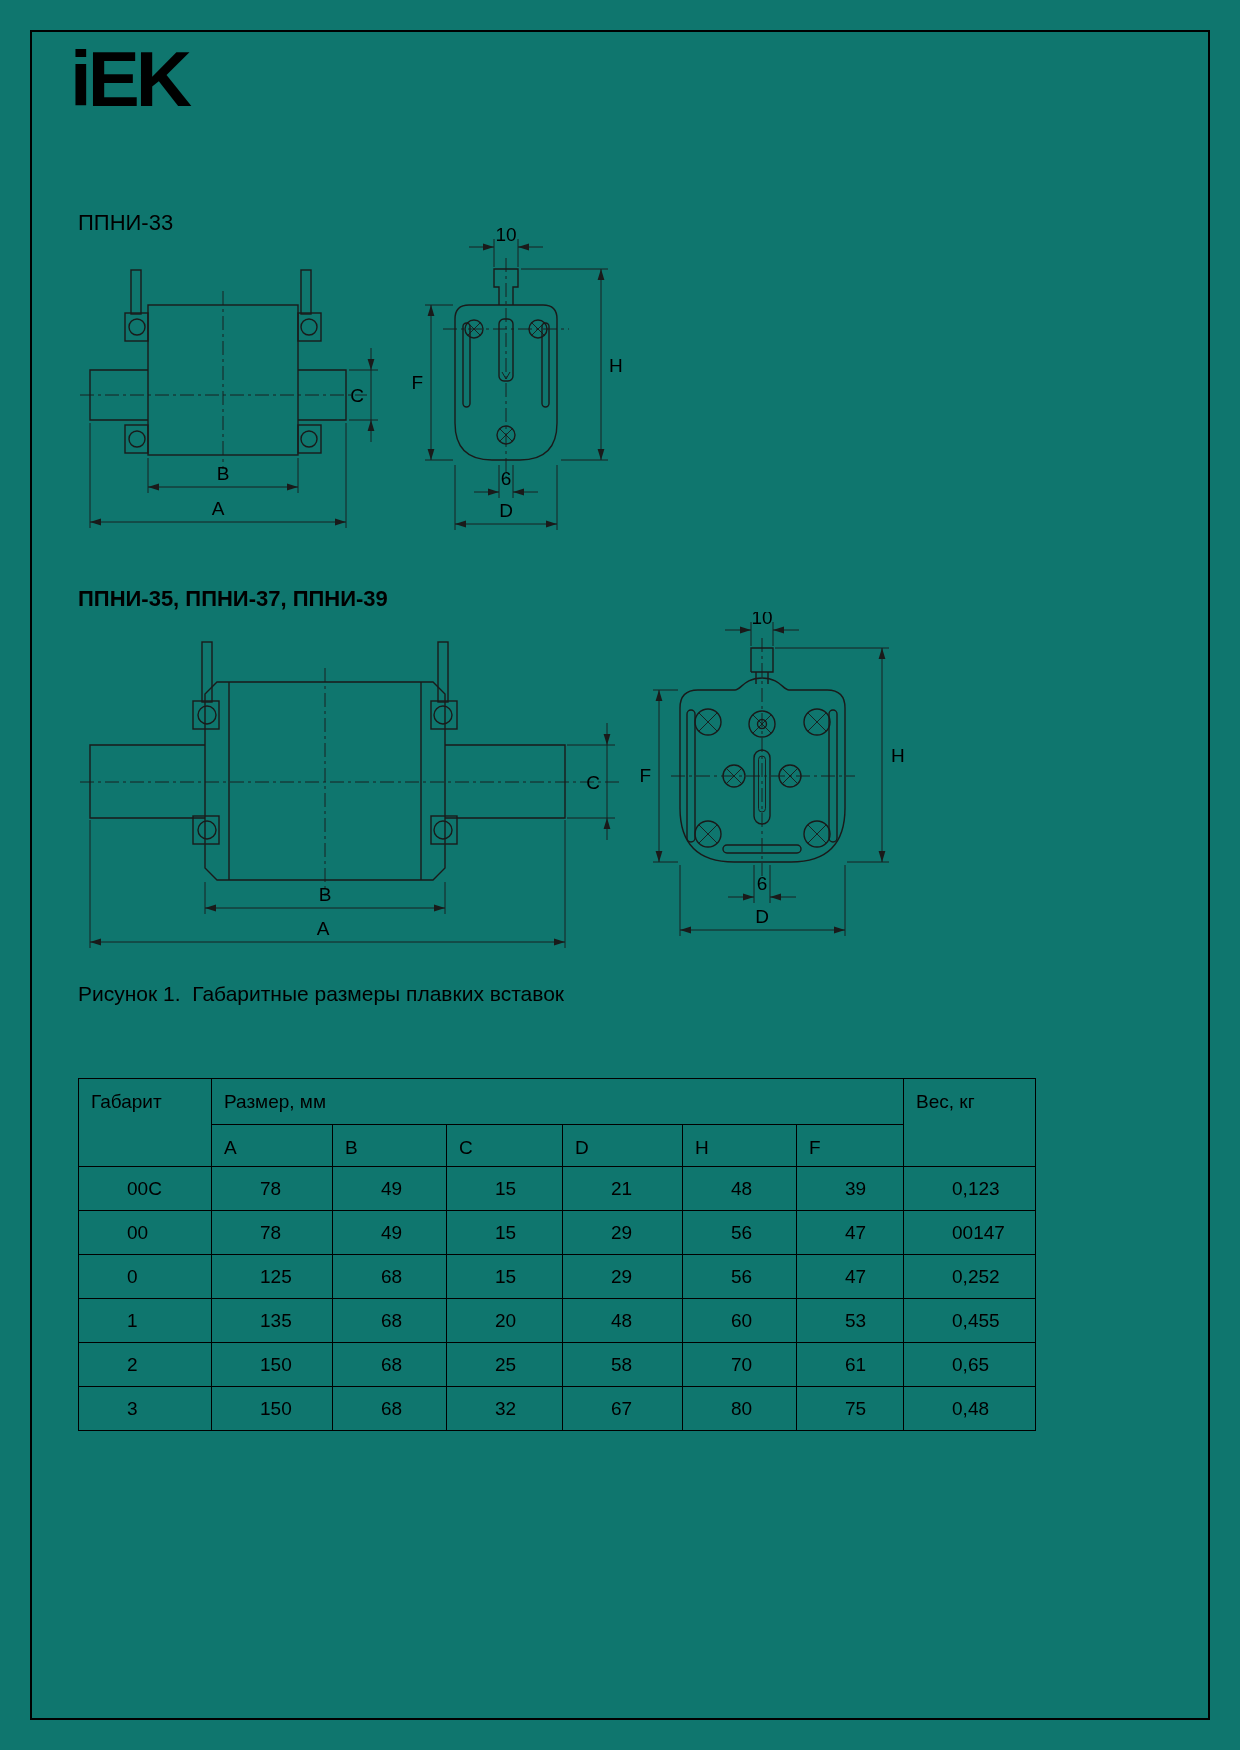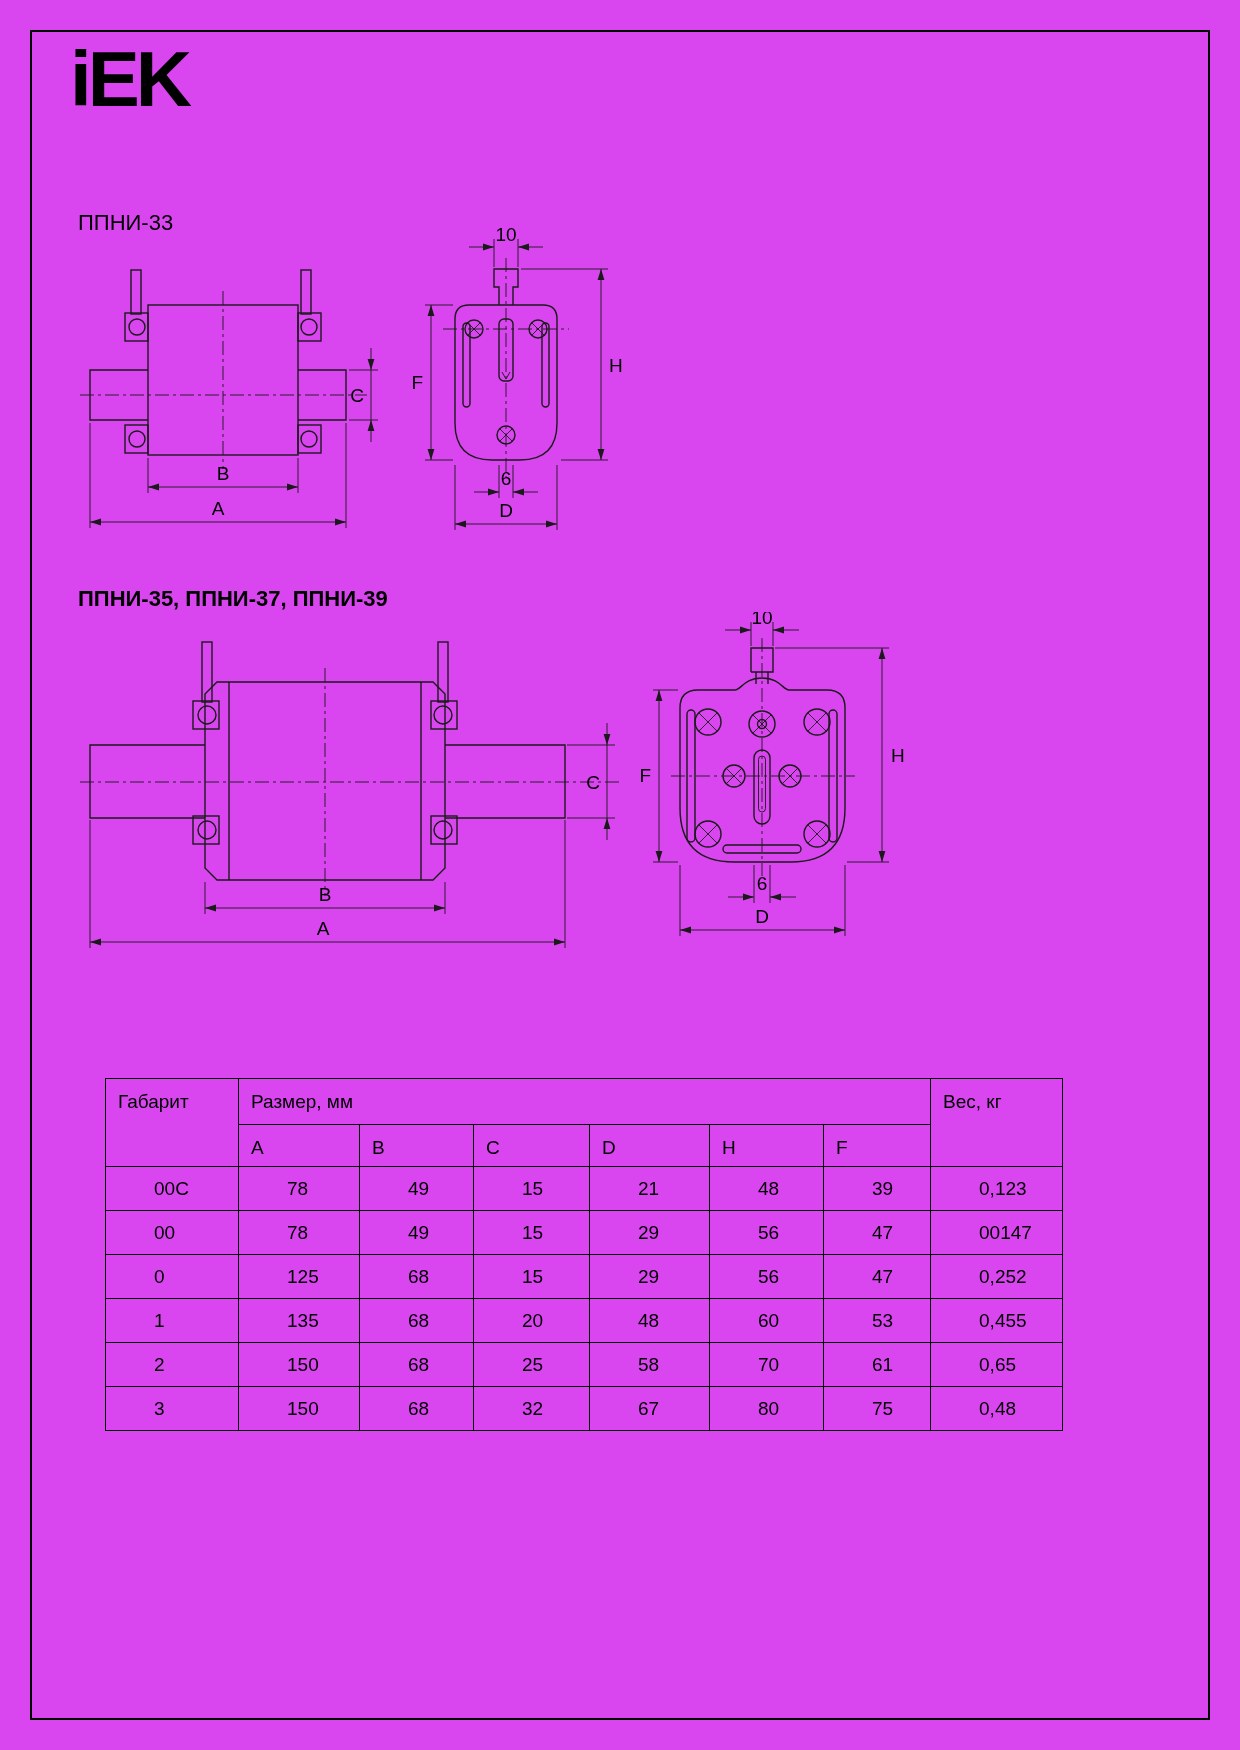--- a/index.html
+++ b/index.html
@@ -1,18 +1,18 @@
 <!DOCTYPE html>
 <html><head>
 <meta charset="utf-8">
 <style>
   html,body { margin:0; padding:0; background:#e8e8e8; }
   .page {
     position:relative; width:1240px; height:1750px; margin:0 auto;
-    background:#d946ef; color:#000;
+    background:#0f766e; color:#000;
     font-family:"Liberation Sans", sans-serif;
     overflow:hidden;
   }
   .frame {
     position:absolute; left:30px; top:30px; right:30px; bottom:30px;
     border:2px solid #000;
   }
   .logo {
     position:absolute; left:70px; top:34px;
     font-size:78px; font-weight:bold; letter-spacing:-4px;
@@ -29,21 +29,21 @@
 
   .ln  { fill:none; stroke:#1a1a1a; stroke-width:1.4; }
   .thin{ fill:none; stroke:#1a1a1a; stroke-width:0.9; }
   .cl  { fill:none; stroke:#1a1a1a; stroke-width:0.9; stroke-dasharray:14 4 3 4; }
   .dim { fill:none; stroke:#1a1a1a; stroke-width:0.9; }
   .ah  { fill:#1a1a1a; stroke:none; }
   .dtx { font:19px "Liberation Sans", sans-serif; fill:#000; }
 
   table.dims {
     position:absolute; left:78px; top:1078px; width:957px;
-    border-collapse:collapse; table-layout:fixed; font-size:19px;margin-left:27px;
+    border-collapse:collapse; table-layout:fixed; font-size:19px;
   }
   table.dims th, table.dims td {
     border:1px solid #000; text-align:left; font-weight:normal;
     padding:0 4px 0 12px;
   }
   table.dims thead th { vertical-align:top; padding-top:12px; }
   table.dims thead tr.h1 { height:46px; }
   table.dims thead tr.h2 { height:42px; }
   table.dims tbody tr { height:44px; }
   table.dims tbody td { vertical-align:middle;padding-left:48px; }
@@ -287,20 +287,21 @@
     <g>
       <line class="thin" x1="605" y1="253" x2="605" y2="324"></line>
       <line class="thin" x1="770" y1="253" x2="770" y2="324"></line>
       <line class="dim" x1="605" y1="318" x2="770" y2="318"></line>
       <polygon class="ah" points="605,318 616,314.6 616,321.4"></polygon>
       <polygon class="ah" points="770,318 759,314.6 759,321.4"></polygon>
       <text class="dtx" x="687" y="311" text-anchor="middle">D</text>
     </g>
   </svg>
 
+  <div class="caption">Рисунок 1.  Габаритные размеры плавких вставок</div>
 
   <table class="dims">
     <colgroup>
       <col style="width:133px">
         <col style="width:121px">
         <col style="width:114px">
         <col style="width:116px">
       <col style="width:120px">
         <col style="width:114px">
         <col style="width:107px">

